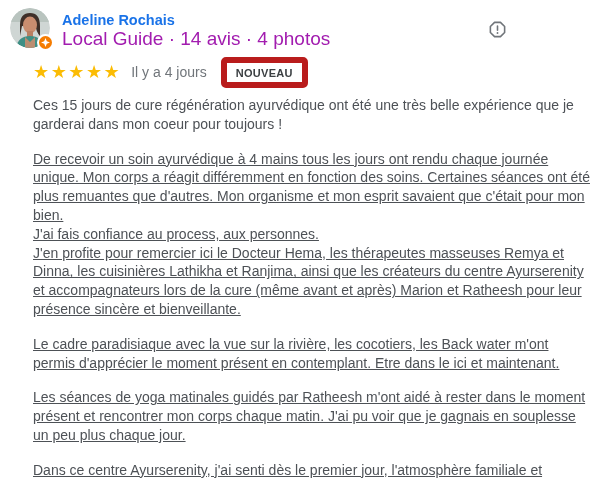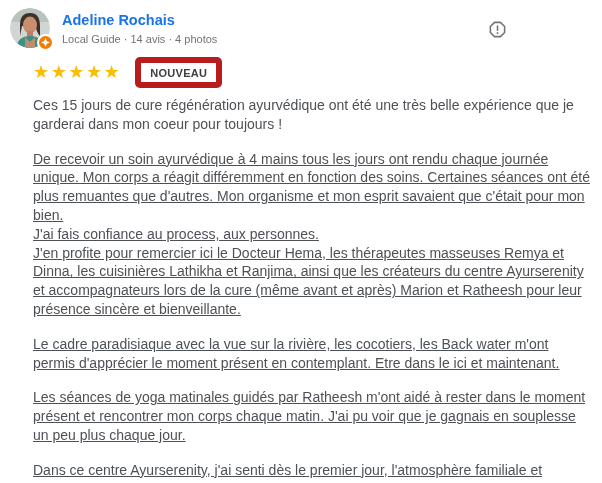--- a/index.html
+++ b/index.html
@@ -57,22 +57,22 @@
     padding-top: 3px;
   }
   .reviewer-name {
     font-size: 14.5px;
     font-weight: 700;
     color: #1a73e8;
     line-height: 18px;
     cursor: pointer;
   }
   .reviewer-sub {
-    font-size: 11px;
-    color: #737373;
+    font-size: 19px;
+    color: #a21caf;
     line-height: 18px;
     margin-top: 1px;
   }
   .report-btn {
     position: absolute;
     top: 18px;
     right: 16px;
     width: 22px;
     height: 22px;
     background: none;
@@ -177,20 +177,21 @@
           <path d="M8.27 3 H15.73 L21 8.27 V15.73 L15.73 21 H8.27 L3 15.73 V8.27 Z" stroke="#70757a" stroke-width="2" stroke-linejoin="round" fill="none"></path>
           <line x1="12" y1="7.5" x2="12" y2="13" stroke="#70757a" stroke-width="2" stroke-linecap="round"></line>
           <circle cx="12" cy="16.4" r="1.2" fill="#70757a"></circle>
         </svg>
       </span>
     </button>
   </div>
 
   <div class="meta-row">
     <span class="stars">★★★★★</span>
+    <span class="review-date">Il y a 4 jours</span>
     <span class="new-badge">NOUVEAU</span>
   </div>
 
   <div class="review-body">
     <p>Ces 15 jours de cure régénération ayurvédique ont été une très belle expérience que je garderai dans mon coeur pour toujours !</p>
     <p>De recevoir un soin ayurvédique à 4 mains tous les jours ont rendu chaque journée unique. Mon corps a réagit différemment en fonction des soins. Certaines séances ont été plus remuantes que d'autres. Mon organisme et mon esprit savaient que c'était pour mon bien.
 J'ai fais confiance au process, aux personnes.
 J'en profite pour remercier ici le Docteur Hema, les thérapeutes masseuses Remya et Dinna, les cuisinières Lathikha et Ranjima, ainsi que les créateurs du centre Ayurserenity et accompagnateurs lors de la cure (même avant et après) Marion et Ratheesh pour leur présence sincère et bienveillante.</p>
     <p>Le cadre paradisiaque avec la vue sur la rivière, les cocotiers, les Back water m'ont permis d'apprécier le moment présent en contemplant. Etre dans le ici et maintenant.</p>
     <p>Les séances de yoga matinales guidés par Ratheesh m'ont aidé à rester dans le moment présent et rencontrer mon corps chaque matin. J'ai pu voir que je gagnais en souplesse un peu plus chaque jour.</p>

